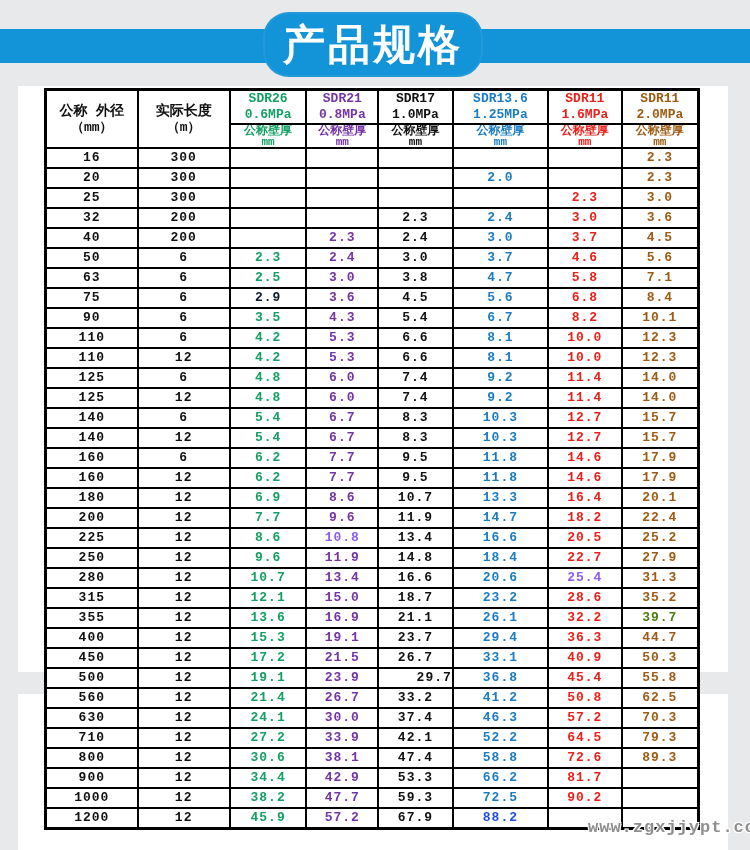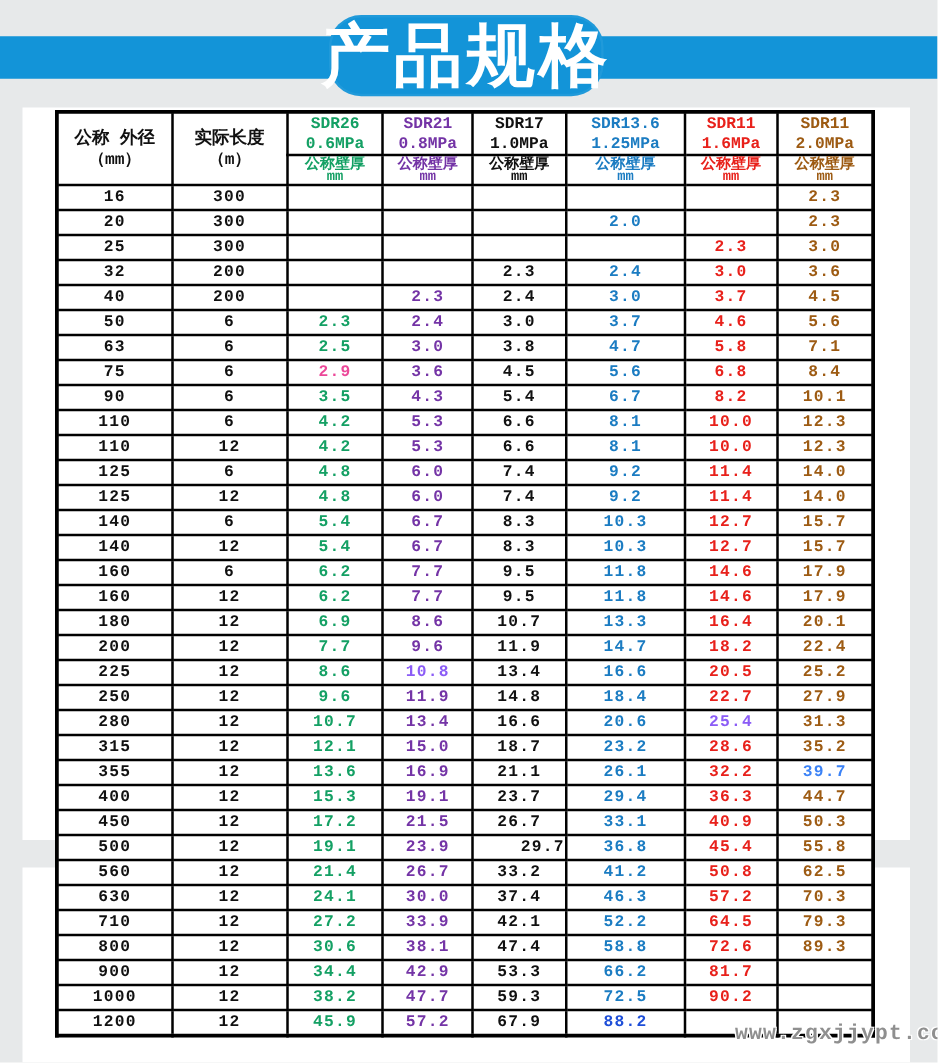--- a/index.html
+++ b/index.html
@@ -12,21 +12,21 @@
     position:absolute;left:0;top:29px;width:750px;height:34px;
     background:#1394d8;
   }
   .title-badge{
     position:absolute;left:263px;top:12px;width:220px;height:65px;
     background:#1394d8;border-radius:26px;
     display:flex;align-items:center;justify-content:center;
     box-shadow:inset 0 0 0 2px rgba(255,255,255,0.06);
   }
   .title-badge span{
-    color:#ffffff;font-size:55px;font-weight:bold;letter-spacing:3px;
+    color:#ffffff;font-size:42px;font-weight:bold;letter-spacing:3px;
     font-family:"Liberation Sans","DejaVu Sans",sans-serif;
     white-space:nowrap;
   }
   .card{position:absolute;left:18px;width:710px;background:#ffffff;}
   .card-top{top:86px;height:586px;}
   .card-bottom{top:694px;height:156px;}
   table.spec{
     position:absolute;left:44px;top:88px;width:656px;
     border-collapse:collapse;table-layout:fixed;
     background:#ffffff;border:3px solid #000;
@@ -208,21 +208,21 @@
         <td style="color: rgb(20, 160, 100);">2.5</td>
         <td style="color: rgb(116, 52, 166);">3.0</td>
         <td style="color: rgb(17, 17, 17);">3.8</td>
         <td style="color: rgb(27, 124, 194);">4.7</td>
         <td style="color: rgb(232, 33, 27);">5.8</td>
         <td style="color: rgb(157, 91, 19);">7.1</td>
       </tr>
       <tr>
         <td class="c-black">75</td>
         <td class="c-black">6</td>
-        <td style="color: #ec4899;">2.9</td>
+        <td style="color: #0f172a;">2.9</td>
         <td style="color: rgb(116, 52, 166);">3.6</td>
         <td style="color: rgb(17, 17, 17);">4.5</td>
         <td style="color: rgb(27, 124, 194);">5.6</td>
         <td style="color: rgb(232, 33, 27);">6.8</td>
         <td style="color: rgb(157, 91, 19);">8.4</td>
       </tr>
       <tr>
         <td class="c-black">90</td>
         <td class="c-black">6</td>
         <td style="color: rgb(20, 160, 100);">3.5</td>
@@ -373,21 +373,21 @@
         <td style="color: rgb(157, 91, 19);">35.2</td>
       </tr>
       <tr>
         <td class="c-black">355</td>
         <td class="c-black">12</td>
         <td style="color: rgb(20, 160, 100);">13.6</td>
         <td style="color: rgb(116, 52, 166);">16.9</td>
         <td style="color: rgb(17, 17, 17);">21.1</td>
         <td style="color: rgb(27, 124, 194);">26.1</td>
         <td style="color: rgb(232, 33, 27);">32.2</td>
-        <td style="color: #3b82f6;">39.7</td>
+        <td style="color: #4d7c0f;">39.7</td>
       </tr>
       <tr>
         <td class="c-black">400</td>
         <td class="c-black">12</td>
         <td style="color: rgb(20, 160, 100);">15.3</td>
         <td style="color: rgb(116, 52, 166);">19.1</td>
         <td style="color: rgb(17, 17, 17);">23.7</td>
         <td style="color: rgb(27, 124, 194);">29.4</td>
         <td style="color: rgb(232, 33, 27);">36.3</td>
         <td style="color: rgb(157, 91, 19);">44.7</td>

